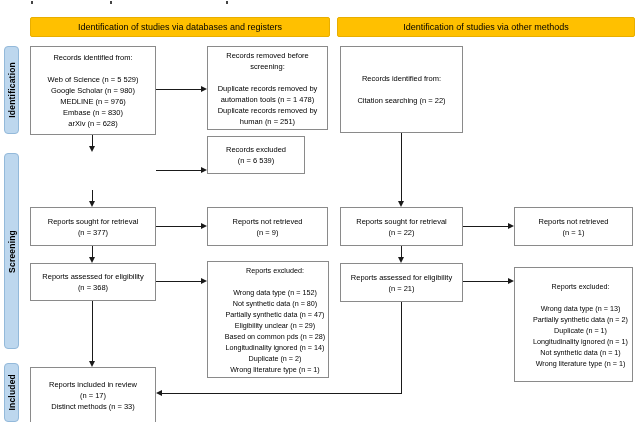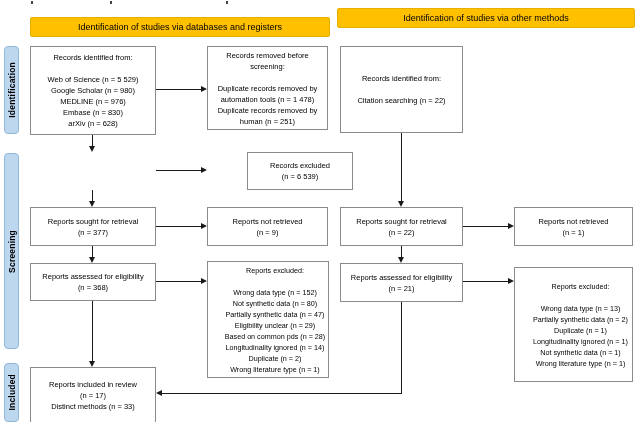--- a/index.html
+++ b/index.html
@@ -37,21 +37,21 @@
 </head>
 <body>
 
 <div id="canvas">
 
   <div class="frag" style="left:31px;"></div>
   <div class="frag" style="left:110px;"></div>
   <div class="frag" style="left:226px;"></div>
 
   <div class="hdr" style="left:30px;top:17px;width:300px;height:20px;">Identification of studies via databases and registers</div>
-  <div class="hdr" style="left:337px;top:8px;width:298px;height:20px;">Identification of studies via other methods</div>
+  <div class="hdr" style="left:337px;top:17px;width:298px;height:20px;">Identification of studies via other methods</div>
 
   <div class="stage" style="left:4px;top:46px;width:15px;height:88px;">
     <span class="stage-label">Identification</span>
   </div>
   <div class="stage" style="left:4px;top:153px;width:15px;height:196px;">
     <span class="stage-label">Screening</span>
   </div>
   <div class="stage" style="left:4px;top:363px;width:15px;height:59px;">
     <span class="stage-label">Included</span>
   </div>
@@ -67,21 +67,21 @@
 screening:
 
 Duplicate records removed by
 automation tools (n = 1 478)
 Duplicate records removed by
 human (n = 251)</div>
   <div class="box" style="left:340px;top:46px;width:123px;height:87px;">Records identified from:
 
 Citation searching (n = 22)</div>
 
-  <div class="box" style="left:207px;top:152px;width:106px;height:38px;margin-left:40px;">Records excluded
+  <div class="box" style="left:207px;top:136px;width:98px;height:38px;">Records excluded
 (n = 6 539)</div>
 
   <div class="box" style="left:30px;top:207px;width:126px;height:39px;">Reports sought for retrieval
 (n = 377)</div>
   <div class="box" style="left:207px;top:207px;width:121px;height:39px;">Reports not retrieved
 (n = 9)</div>
   <div class="box" style="left:340px;top:207px;width:123px;height:39px;">Reports sought for retrieval
 (n = 22)</div>
   <div class="box" style="left:514px;top:207px;width:119px;height:39px;">Reports not retrieved
 (n = 1)</div>

